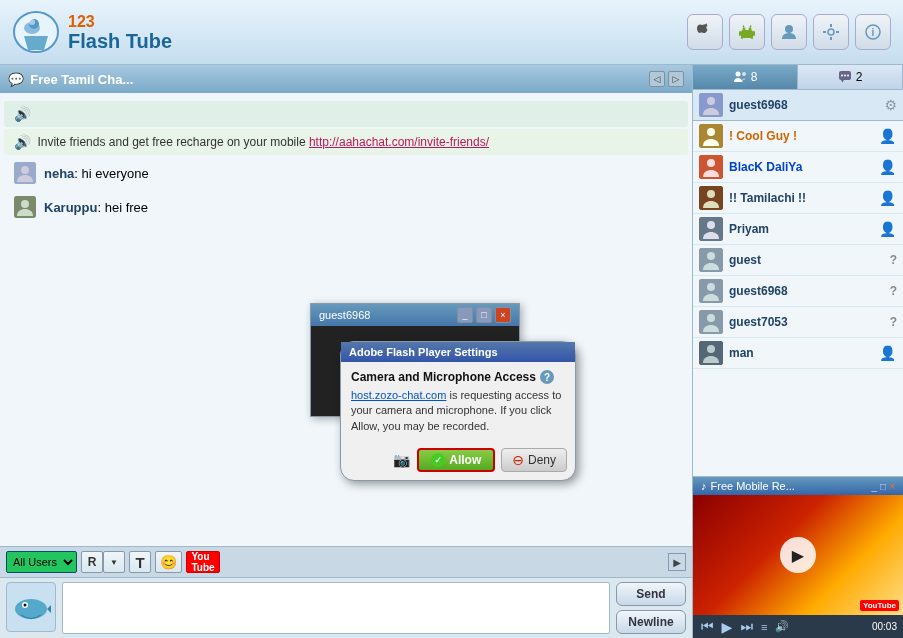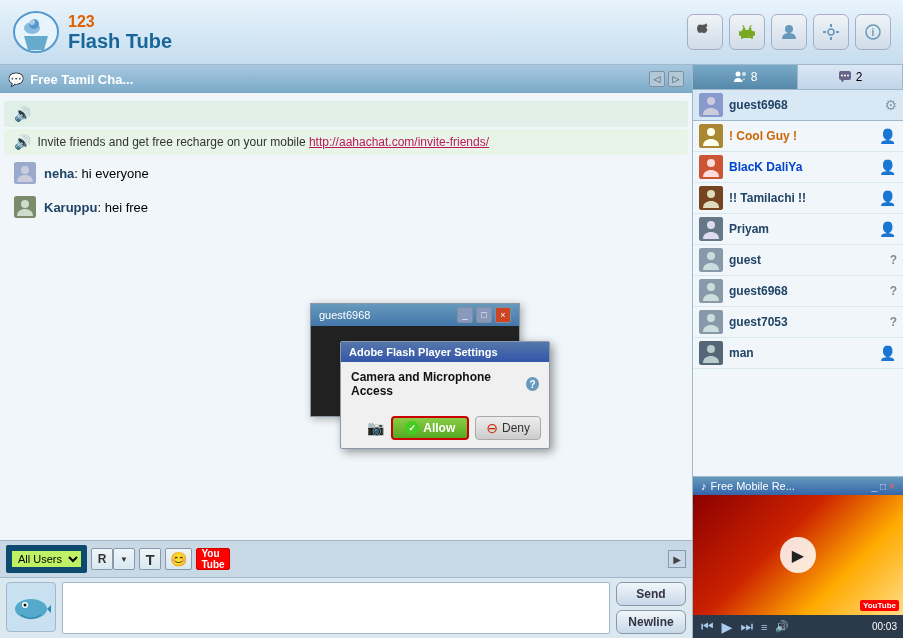--- a/index.html
+++ b/index.html
@@ -148,26 +148,26 @@
       padding: 3px 8px;
       font-size: 11px;
       display: flex; align-items: center; justify-content: space-between;
     }
 
     
     #flash-dialog {
       position: absolute;
       top: 248px;
       left: 340px;
-      width: 210px;
+      width: 236px;
       background: #f0f0f0;
       border: 1px solid #8899aa;
       box-shadow: 3px 3px 10px rgba(0,0,0,0.4);
       z-index: 20;
-      border-radius: 2px;
+      border-radius: 14px;
     }
     #flash-dialog-title {
       background: linear-gradient(to bottom, #5577aa, #3355aa);
       color: #fff;
       padding: 4px 8px;
       font-size: 11px;
       font-weight: bold;
     }
     #flash-dialog-body {
       padding: 8px 10px;
@@ -224,23 +224,23 @@
     }
     #input-toolbar {
       display: flex;
       align-items: center;
       padding: 4px 6px;
       gap: 4px;
       background: #c8d8e4;
       border-bottom: 1px solid #a0b8cc;
     }
     .toolbar-select {
-      height: 28px;
-      border: 6px solid #0c4a6e;
-      background: #bef264;
+      height: 22px;
+      border: 1px solid #0c4a6e;
+      background: #22c55e;
       font-size: 11px;
       border-radius: 2px;
       padding: 0 2px;
     }
     .toolbar-btn {
       height: 22px;
       min-width: 22px;
       border: 1px solid #8899aa;
       background: linear-gradient(to bottom, #f0f6fa, #d8e8f0);
       border-radius: 2px;
@@ -570,20 +570,23 @@
 
       <div id="flash-dialog">
         <div id="flash-dialog-title">
           <span>Adobe Flash Player Settings</span>
         </div>
         <div id="flash-dialog-body">
           <h4>
             <span>Camera and Microphone Access</span>
             <span style="background:#6699bb;color:#fff;border-radius:50%;width:14px;height:14px;display:inline-flex;align-items:center;justify-content:center;font-size:10px;">?</span>
           </h4>
+          <p>
+            <a href="#">host.zozo-chat.com</a> is requesting access to your camera and microphone. If you click Allow, you may be recorded.
+          </p>
         </div>
         <div id="flash-dialog-actions">
           <span class="flash-cam-icon">📷</span>
           <button class="flash-allow-btn">
             <span style="background:#44cc22;border-radius:50%;width:14px;height:14px;display:inline-flex;align-items:center;justify-content:center;font-size:9px;color:#fff;">✓</span>
             <span>Allow</span>
           </button>
           <button class="flash-deny-btn">
             <span style="color:#cc2200;font-size:14px;">⊖</span>
             <span>Deny</span>

